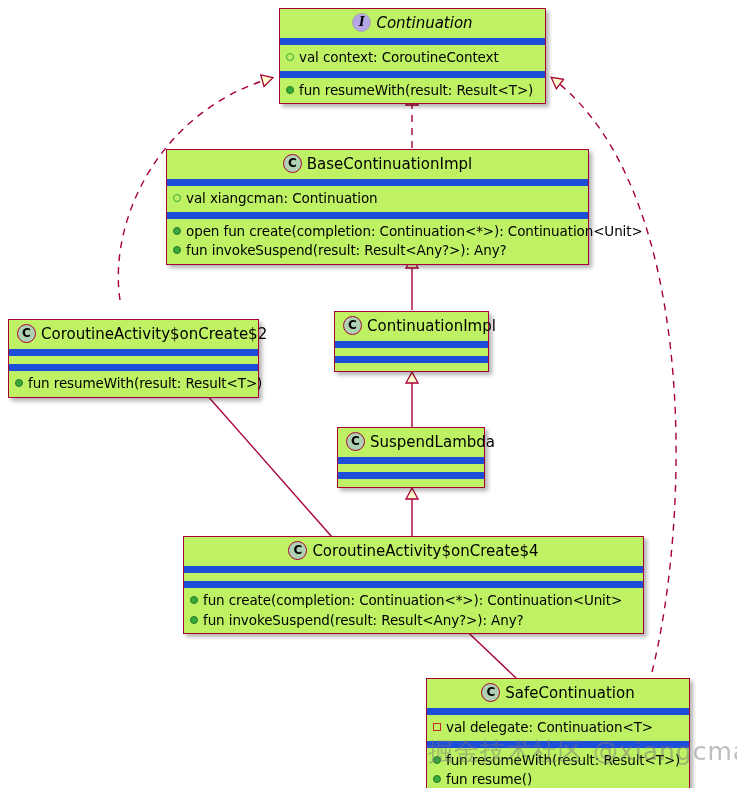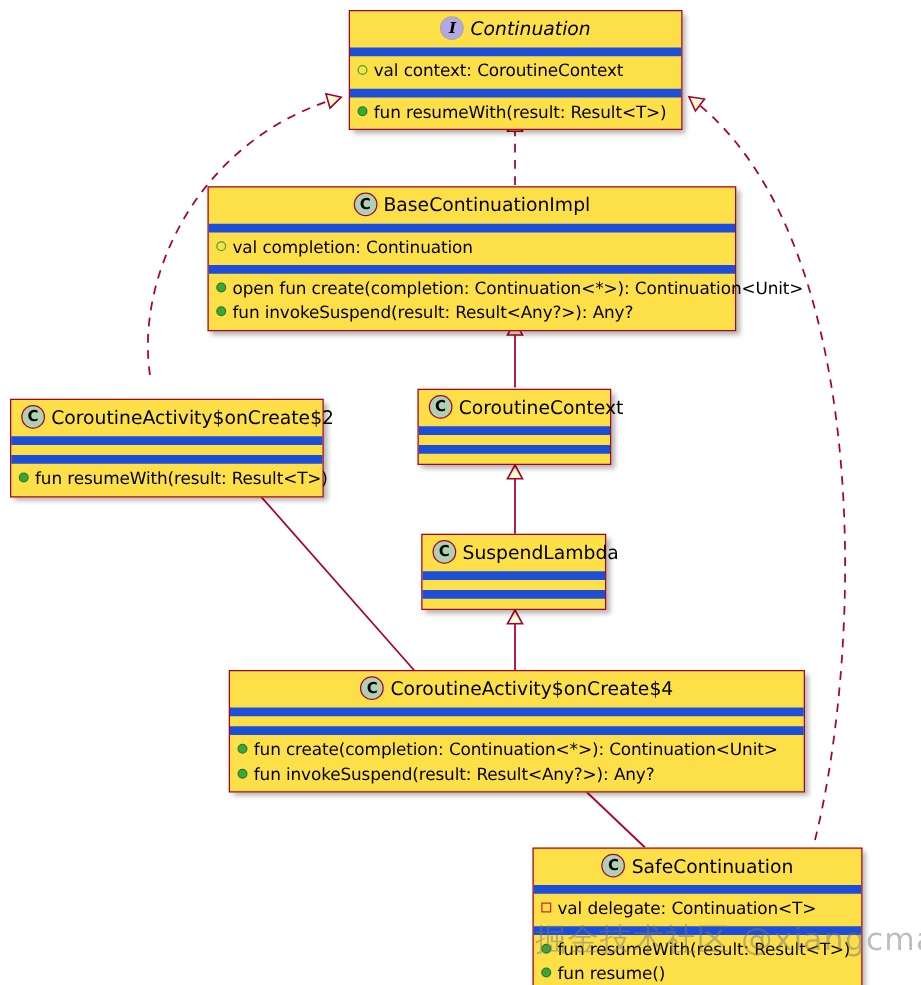--- a/index.html
+++ b/index.html
@@ -26,21 +26,21 @@
     position: absolute;
     left: 0; top: 0;
     width: 737px;
     height: 788px;
     pointer-events: none;
   }
 
   
   .uml-box {
     position: absolute;
-    background: #fde047;
+    background: #bef264;
     border: 1px solid #A80036;
     box-shadow: 3px 3px 4px rgba(0,0,0,0.30);
     box-sizing: border-box;
     font-size: 13.5px;
     color: #000000;
   }
   .uml-header {
     text-align: center;
     padding: 5px 8px 5px 8px;
     white-space: nowrap;
@@ -177,41 +177,41 @@
     <div class="uml-compartment">
       <span class="member"><span class="vis pub-method"></span><span>fun resumeWith(result: Result&lt;T&gt;)</span></span>
     </div>
   </div>
 
   <div class="uml-box" style="left:166px; top:149px; width:423px;">
     <div class="uml-header">
       <span class="stereo cls">C</span><span class="title">BaseContinuationImpl</span>
     </div>
     <div class="uml-compartment">
-      <span class="member"><span class="vis pub-field"></span><span>val completion: Continuation</span></span>
+      <span class="member"><span class="vis pub-field"></span><span>val xiangcman: Continuation</span></span>
     </div>
     <div class="uml-compartment">
       <span class="member"><span class="vis pub-method"></span><span>open fun create(completion: Continuation&lt;*&gt;): Continuation&lt;Unit&gt;</span></span>
       <span class="member"><span class="vis pub-method"></span><span>fun invokeSuspend(result: Result&lt;Any?&gt;): Any?</span></span>
     </div>
   </div>
 
   <div class="uml-box" style="left:8px; top:319px; width:251px;">
     <div class="uml-header">
       <span class="stereo cls">C</span><span class="title">CoroutineActivity$onCreate$2</span>
     </div>
     <div class="uml-compartment empty"></div>
     <div class="uml-compartment">
       <span class="member"><span class="vis pub-method"></span><span>fun resumeWith(result: Result&lt;T&gt;)</span></span>
     </div>
   </div>
 
   <div class="uml-box" style="left:334px; top:311px; width:155px;">
     <div class="uml-header">
-      <span class="stereo cls">C</span><span class="title">CoroutineContext</span>
+      <span class="stereo cls">C</span><span class="title">ContinuationImpl</span>
     </div>
     <div class="uml-compartment empty"></div>
     <div class="uml-compartment empty"></div>
   </div>
 
   <div class="uml-box" style="left:337px; top:427px; width:148px;">
     <div class="uml-header">
       <span class="stereo cls">C</span><span class="title">SuspendLambda</span>
     </div>
     <div class="uml-compartment empty"></div>

